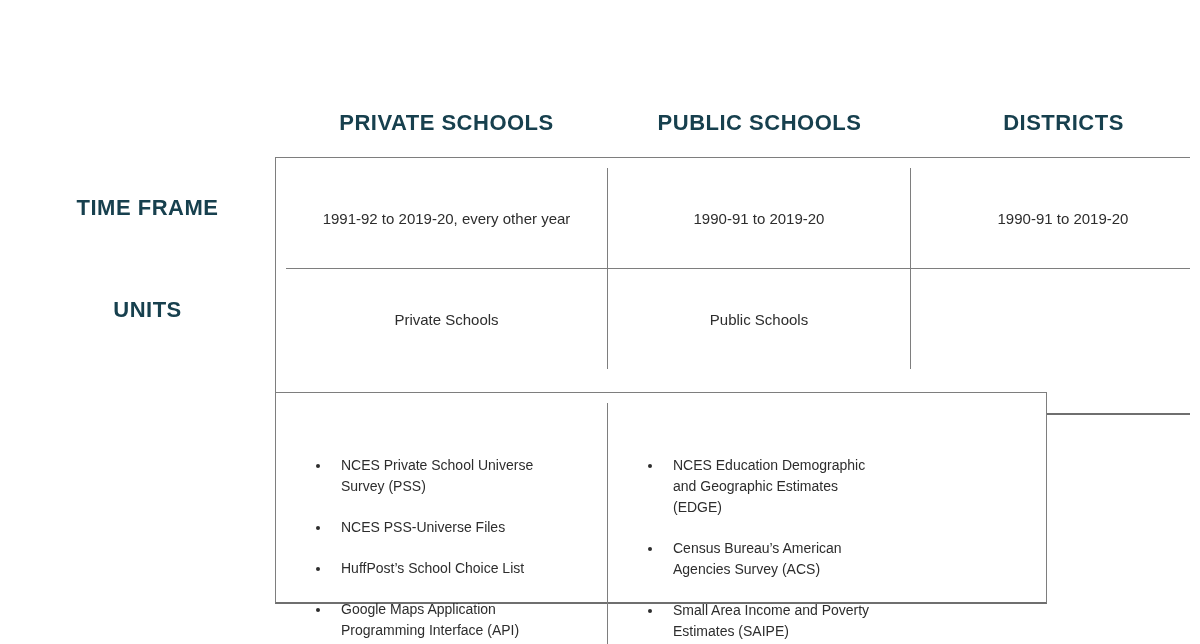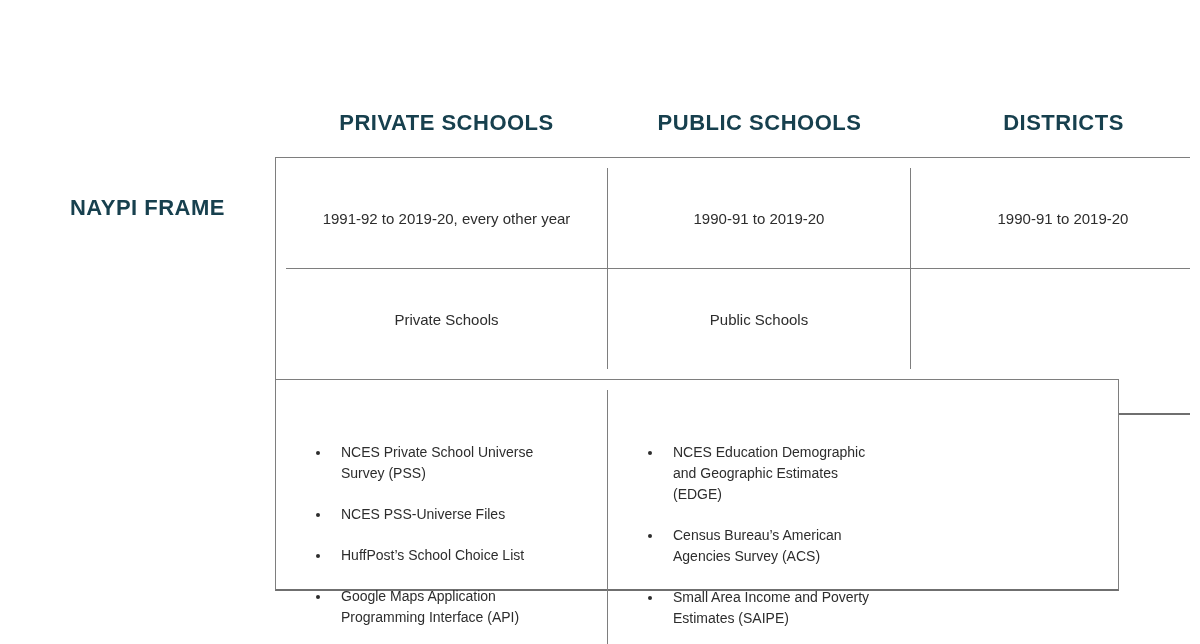--- a/index.html
+++ b/index.html
@@ -64,22 +64,22 @@
     text-align:center;
     font-size:15px;
     color:var(--body-text);
     padding:0 14px;
   }
   .table-upper .cell.v-divider{border-right:1px solid var(--border);}
   .table-upper .cell.h-divider{border-bottom:1px solid var(--border);}
   
   .table-lower{
     position:absolute;
-    left:255px; top:359px;
-    width:844px; height:212px;
+    left:255px; top:372px;
+    width:772px; height:212px;
     display:grid;
     grid-template-columns:322px 303px 304px;
     border:1px solid var(--border);
     border-bottom:2px solid var(--border-dark);
     background:#fff;
   }
   .table-lower .cell{
     padding:32px 12px 0 28px;
     color:var(--body-text);
   }
@@ -98,21 +98,22 @@
 <body>
 
 <div class="canvas">
 
   <div class="header-row">
     <div class="col-header">PRIVATE SCHOOLS</div>
     <div class="col-header">PUBLIC SCHOOLS</div>
     <div class="col-header">DISTRICTS</div>
   </div>
 
-  <div class="row-label time-frame">NAYPI FRAME</div>
+  <div class="row-label time-frame">TIME FRAME</div>
+  <div class="row-label units">UNITS</div>
 
   <div class="table-upper">
     <div class="cell v-divider h-divider">1991-92 to 2019-20, every other year</div>
     <div class="cell v-divider h-divider">1990-91 to 2019-20</div>
     <div class="cell h-divider">1990-91 to 2019-20</div>
     <div class="cell v-divider">Private Schools</div>
     <div class="cell v-divider">Public Schools</div>
   </div>
 
   <div class="table-lower">

